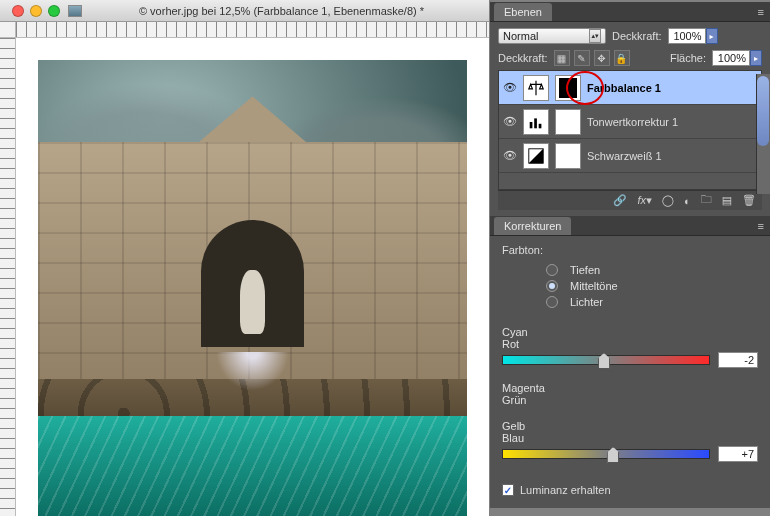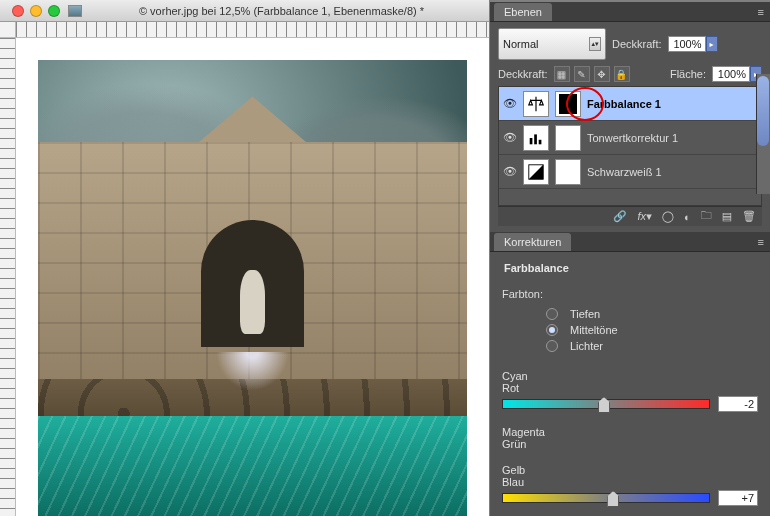--- a/index.html
+++ b/index.html
@@ -41,21 +41,21 @@
   
   .panels { position:absolute; right:0; top:2px; width:280px; height:498px; background:#535353;}
   .panel { background:#535353; }
   .panel-tabrow { display:flex; align-items:center; background:#3e3e3e; height:20px; border-bottom:1px solid #2a2a2a;}
   .panel-tab { background:#6a6a6a; color:#e8e8e8; padding:3px 10px; border-top-left-radius:3px;border-top-right-radius:3px; margin-left:4px;}
   .panel-menu { margin-left:auto; margin-right:6px; color:#ccc; }
   .panel-body { background:#535353; color:#ddd; padding:6px 8px; }
 
   
   .layers-opts { display:flex; align-items:center; gap:6px; margin-bottom:6px;}
-  .blend-select{ display:flex; align-items:center; justify-content:space-between; background:linear-gradient(#fafafa,#dcdcdc); border:1px solid #888; width:108px; height:32px; padding:0 4px; color:#222; border-radius:2px;}
+  .blend-select{ display:flex; align-items:center; justify-content:space-between; background:linear-gradient(#fafafa,#dcdcdc); border:1px solid #888; width:108px; height:16px; padding:0 4px; color:#222; border-radius:2px;}
   .updown{width:12px;height:14px;background:linear-gradient(#eee,#ccc);border:1px solid #888;display:flex;flex-direction:column;align-items:center;justify-content:center;font-size:7px;line-height:6px;color:#333;}
   .lab { color:#ddd; }
   .numbox{ display:flex; align-items:center; }
   .numbox input{ width:38px; height:16px; border:1px solid #888; background:#fff; color:#222; text-align:right; padding-right:3px;}
   .numbox .arrow{ width:12px;height:16px;background:#6f87c2;border:1px solid #3b5a9a;display:flex;align-items:center;justify-content:center;color:#fff;font-size:8px;}
   .lockrow{ display:flex; align-items:center; gap:6px; margin-bottom:4px;}
   .lockicons{ display:flex; gap:4px;}
   .lockicons span{ width:16px;height:16px;border:1px solid #777;background:#5d5d5d;display:flex;align-items:center;justify-content:center;color:#ccc;font-size:10px;}
   .layer-list{ background:#575757; border:1px solid #3a3a3a; height:120px; overflow:hidden;}
   .layer-row{ display:flex; align-items:center; height:34px; border-bottom:1px solid #444; padding:0 4px; gap:6px;}
@@ -219,21 +219,20 @@
       </div>
     </div>
   </div>
 
   <div class="panel korr">
     <div class="panel-tabrow">
       <div class="panel-tab">Korrekturen</div>
       <div class="panel-menu">≡</div>
     </div>
     <div class="panel-body">
-      <div class="subhead">Farbbalance</div>
 
       <div class="farbton-row">
         <span class="tone-label" style="left:0">Farbton:</span>
       </div>
       <div class="tone-group" id="tone-group">
           <div class="radio-row">
             <span class="radio"></span>
             <span class="radio-label">Tiefen</span>
           </div>
           <div class="radio-row">

